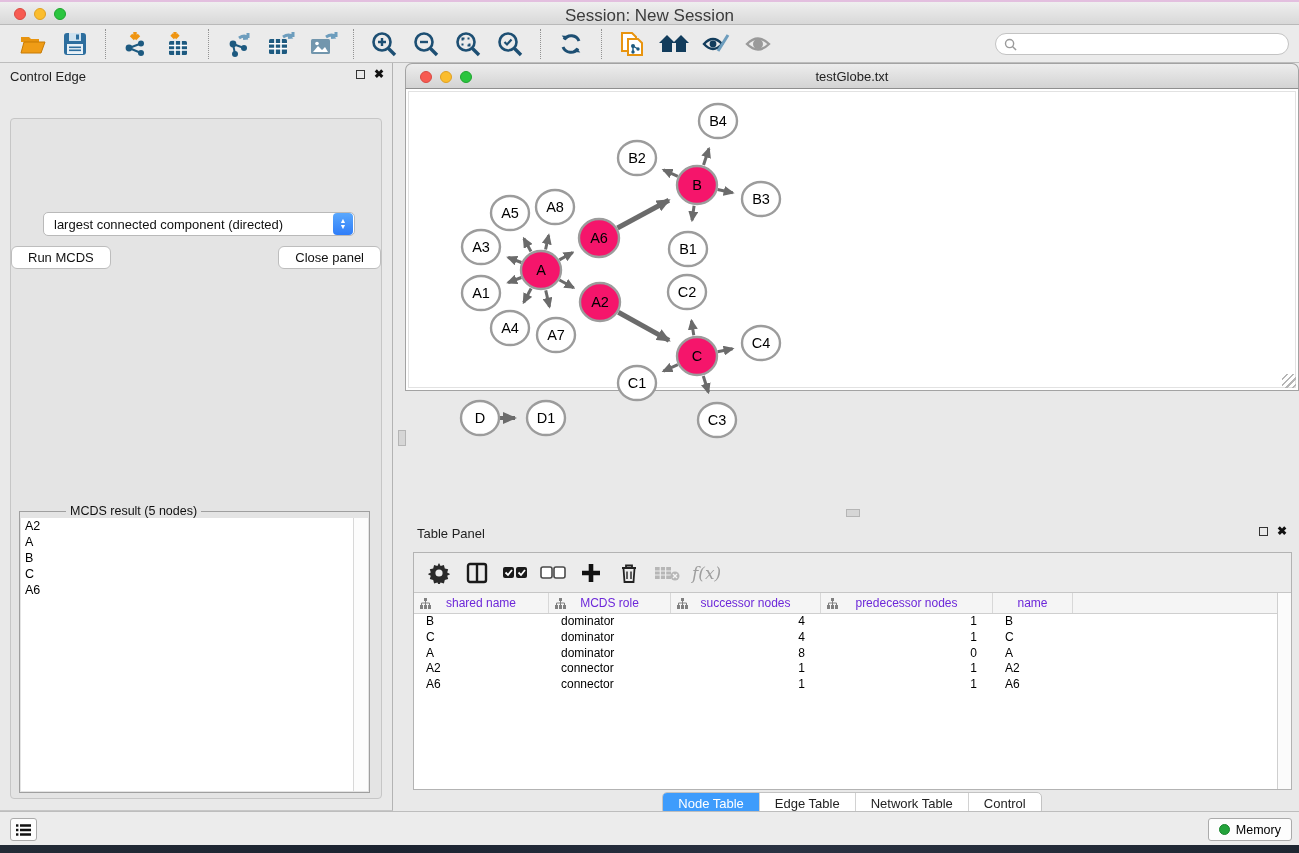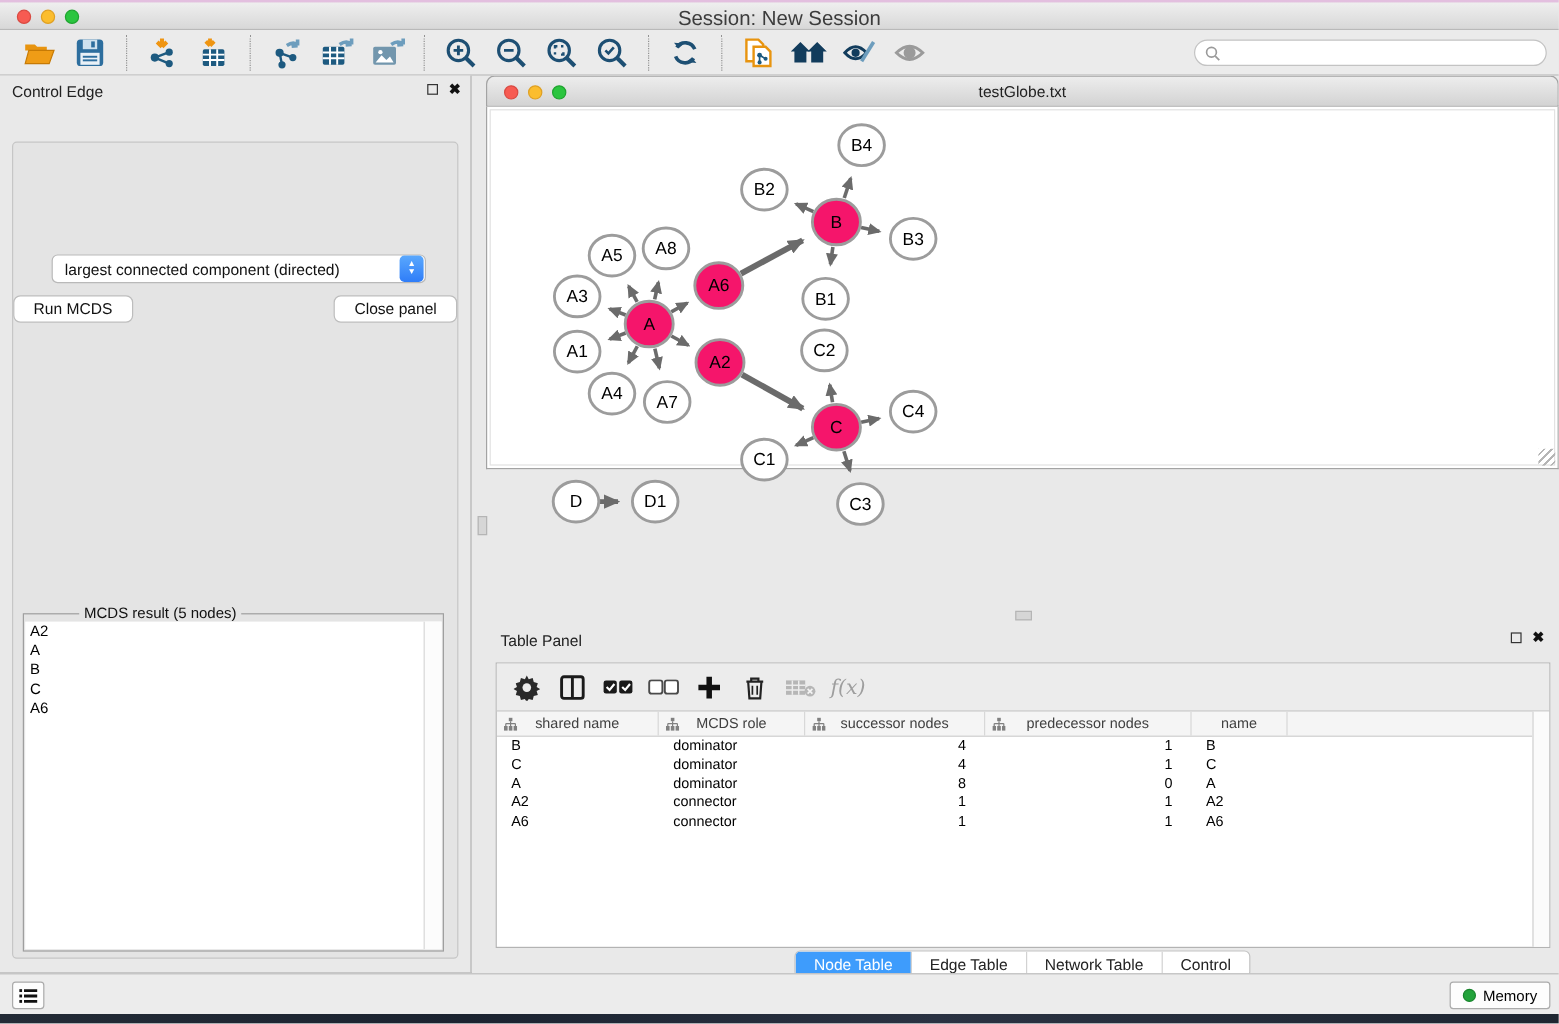--- a/index.html
+++ b/index.html
@@ -68,21 +68,21 @@
 
   
   .table-panel { position:absolute; left:405px; top:520px; width:894px; height:292px; background:#e9e9e9; }
   .tp-box { position:absolute; left:8px; right:7px; top:32px; height:238px; border:1px solid #b3b3b3; background:#fff; }
   .tp-toolbar { position:absolute; left:0; right:0; top:0; height:40px; background:#ececec; border-bottom:1px solid #c6c6c6;
     display:flex; align-items:center; padding-left:12px; gap:12px; }
   .tp-icon { display:flex; align-items:center; justify-content:center; min-width:26px; height:26px; }
   .tbl { position:absolute; left:0; right:14px; top:40px; bottom:0; overflow:hidden; }
   .tbl-scroll { position:absolute; right:0; top:40px; bottom:0; width:14px; background:#fbfbfb; border-left:1px solid #cfcfcf; }
   .tbl-header { display:flex; height:21px; background:#f5f5f5; border-bottom:1px solid #cfcfcf; }
-  .th-cell { position:relative; display:flex; align-items:center; justify-content:center; font-size:12px; color:#404040;
+  .th-cell { position:relative; display:flex; align-items:center; justify-content:center; font-size:12px; color:#6d28d9;
     border-right:1px solid #d8d8d8; }
   .th-cell .hier { position:absolute; left:6px; top:5px; }
   .tbl-row { display:flex; height:15.8px; }
   .td-cell { font-size:12px; color:#000; line-height:15.8px; padding-left:12px; white-space:nowrap; }
   .td-cell.num { text-align:right; padding-right:16px; padding-left:0; }
   .tp-tabs { position:absolute; left:0; right:0; top:272px; display:flex; justify-content:center; }
   .seg { display:flex; border:1px solid #c3c3c3; border-radius:5px; overflow:hidden; background:#fff; }
   .seg-tab { padding:3px 15px; font-size:13px; color:#222; border-left:1px solid #d2d2d2; }
   .seg-tab:first-child { border-left:none; }
   .seg-tab.sel { background:#3e9cfc; color:#fff; }

